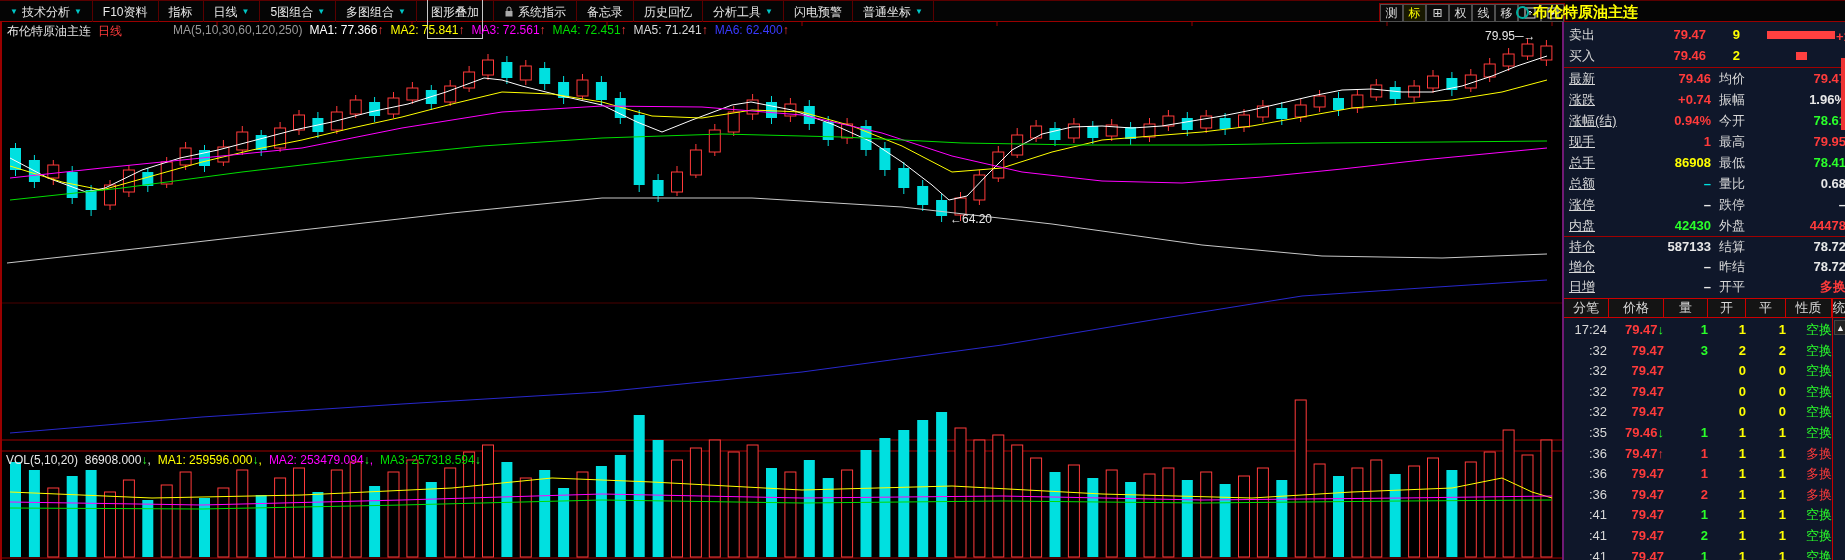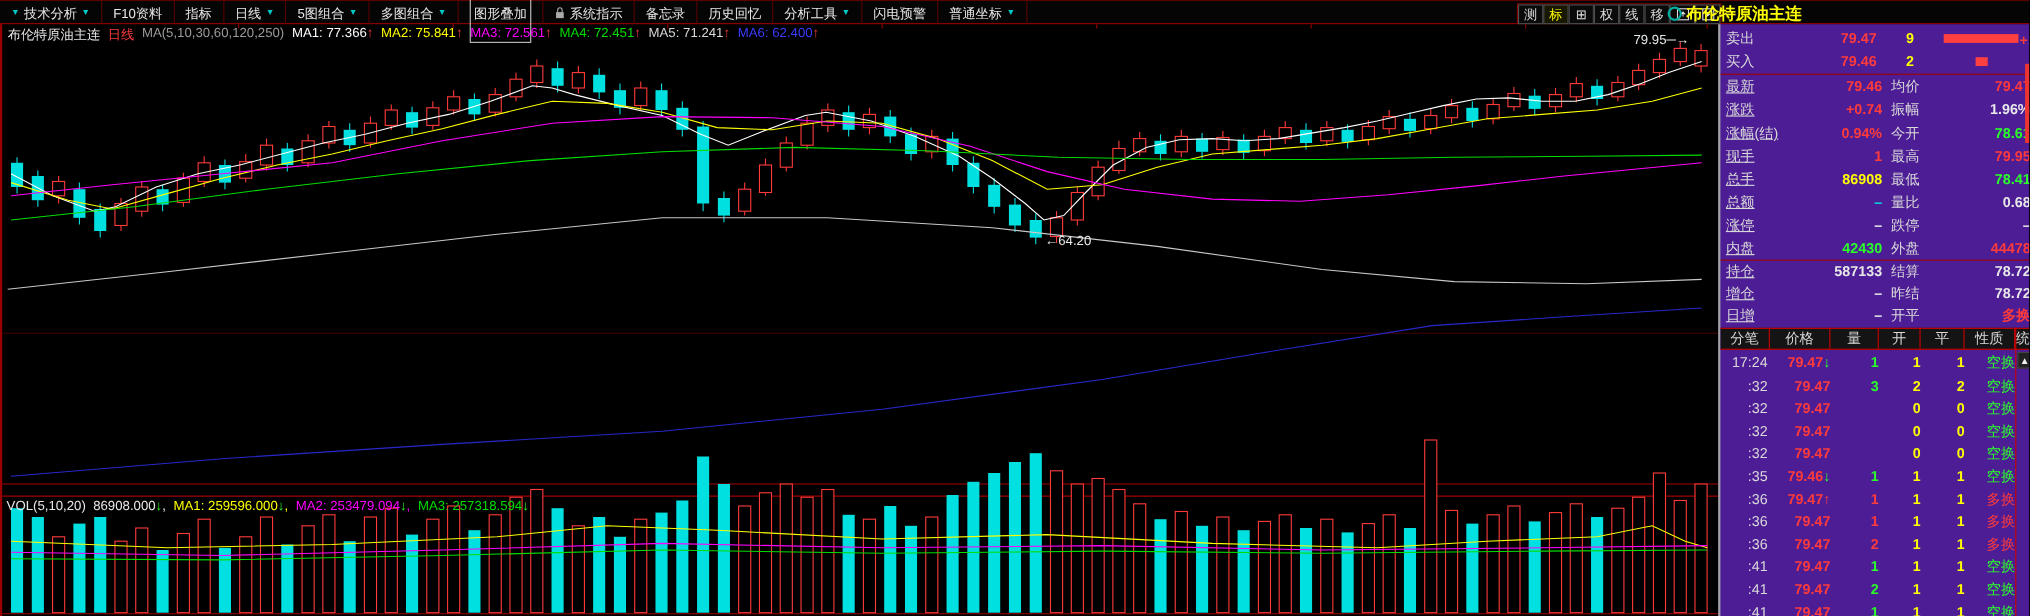--- a/index.html
+++ b/index.html
@@ -21,31 +21,31 @@
   .tool.active{color:#ffff00;background:#181800;}
   .inst-head{position:absolute;left:1516px;top:1px;height:20px;display:flex;align-items:center;gap:4px;}
   .inst-icon{width:9px;height:9px;border:2px solid #00b0a0;border-radius:50%;}
   .inst-title{color:#ffff00;font-size:15px;font-weight:700;white-space:nowrap;}
   
   .chart{position:absolute;left:0;top:22px;width:1562px;height:538px;border-left:2px solid #990000;box-sizing:border-box;}
   .chart svg{position:absolute;left:0;top:0;}
   .chart-header{position:absolute;left:5px;top:1px;display:flex;gap:7px;font-size:12px;white-space:nowrap;}
   .ch-inst{color:#e8e8e8;}
   .ch-period{color:#ff3b3b;}
-  .ch-params{color:#9a9a9a;}
+  .ch-params{color:#9a9a9a;margin-left:44px;}
   .mav b{font-weight:400;font-style:normal;color:#ff3b3b;}
   .vol-header{position:absolute;left:4px;top:431px;display:flex;gap:7px;font-size:12px;white-space:nowrap;}
   .vol-header b{font-weight:400;color:#2aff2a;}
   .vh-main{color:#e8e8e8;}
   .anno{position:absolute;color:#e8e8e8;font-size:12px;white-space:nowrap;}
   .anno-high{left:1447px;top:7px;margin-left:36px;}
   .anno-low{left:948px;top:190px;}
   
-  .panel{position:absolute;left:1562px;top:22px;width:283px;height:538px;background:#4c1d95;
-         border-left:2px solid #a3a3a3;box-sizing:border-box;overflow:hidden;font-size:13px;}
+  .panel{position:absolute;left:1562px;top:22px;width:283px;height:538px;background:#0f172a;
+         border-left:2px solid #701a75;box-sizing:border-box;overflow:hidden;font-size:13px;}
   .sb-area{position:absolute;left:0;top:2px;width:283px;}
   .sb-row{position:relative;height:21px;line-height:21px;}
   .sb-label{position:absolute;left:5px;color:#d8d8d8;}
   .sb-price{position:absolute;left:80px;width:62px;text-align:right;font-weight:700;}
   .sb-count{position:absolute;left:142px;width:34px;text-align:right;font-weight:700;}
   .sb-bar{position:absolute;top:7px;height:8px;background:#ff4040;}
   .hline{position:absolute;left:0;width:283px;height:1px;background:#a00000;}
   .qrow{display:grid;grid-template-columns:84px 58px 66px 1fr;height:21px;line-height:21px;padding:0 0 0 5px;}
   .qrow .ql{color:#d8d8d8;text-decoration:underline;}
   .qrow .qv{text-align:right;font-weight:700;}

